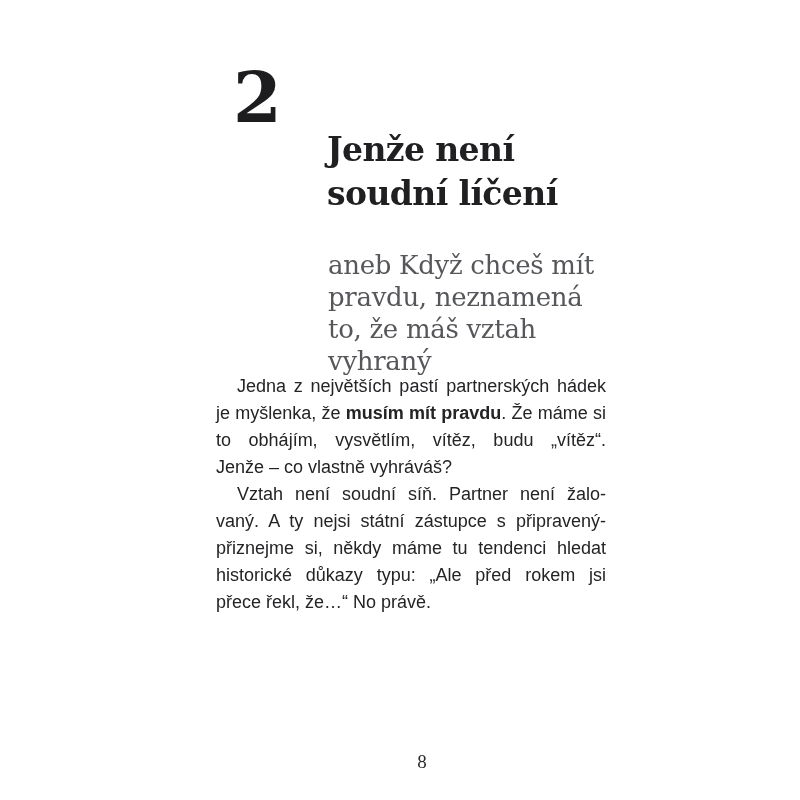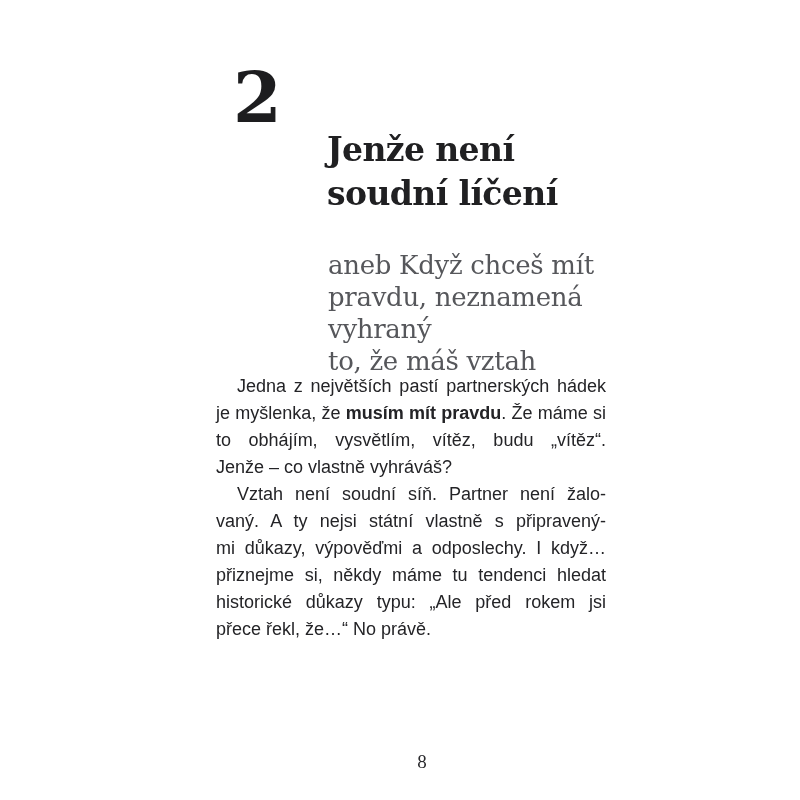--- a/index.html
+++ b/index.html
@@ -92,35 +92,34 @@
   <div class="chapter-number">2</div>
 
   <div class="chapter-title">
       <div>Jenže není</div>
       <div>soudní líčení</div>
     </div>
 
   <div class="chapter-subtitle">
       <div>aneb Když chceš mít</div>
       <div>pravdu, neznamená</div>
+      <div>to, že máš vztah</div>
       <div>vyhraný</div>
-      <div>to, že máš vztah</div>
     </div>
 
   <div class="body-text">
       <div class="paragraph">
         <div class="line justify indent"><span>Jedna z největších pastí partnerských hádek</span></div>
         <div class="line justify"><span>je myšlenka, že </span><span class="bold">musím mít pravdu</span><span>. Že máme si</span></div>
         <div class="line justify"><span>to obhájím, vysvětlím, vítěz, budu „vítěz“.</span></div>
         <div class="line"><span>Jenže – co vlastně vyhráváš?</span></div>
       </div>
       <div class="paragraph">
         <div class="line justify indent"><span>Vztah není soudní síň. Partner není žalo-</span></div>
-        <div class="line justify"><span>vaný. A ty nejsi státní vlastně s připravený-</span></div>
-        <div class="line justify"><span>mi důkazy, výpověďmi a odposlechy. I když…</span></div>
+        <div class="line justify"><span>vaný. A ty nejsi státní zástupce s připravený-</span></div>
         <div class="line justify"><span>přiznejme si, někdy máme tu tendenci hledat</span></div>
         <div class="line justify"><span>historické důkazy typu: „Ale před rokem jsi</span></div>
         <div class="line"><span>přece řekl, že…“ No právě.</span></div>
       </div>
     </div>
 
   <div class="page-number">8</div>
 </div>
 
 </body></html>

